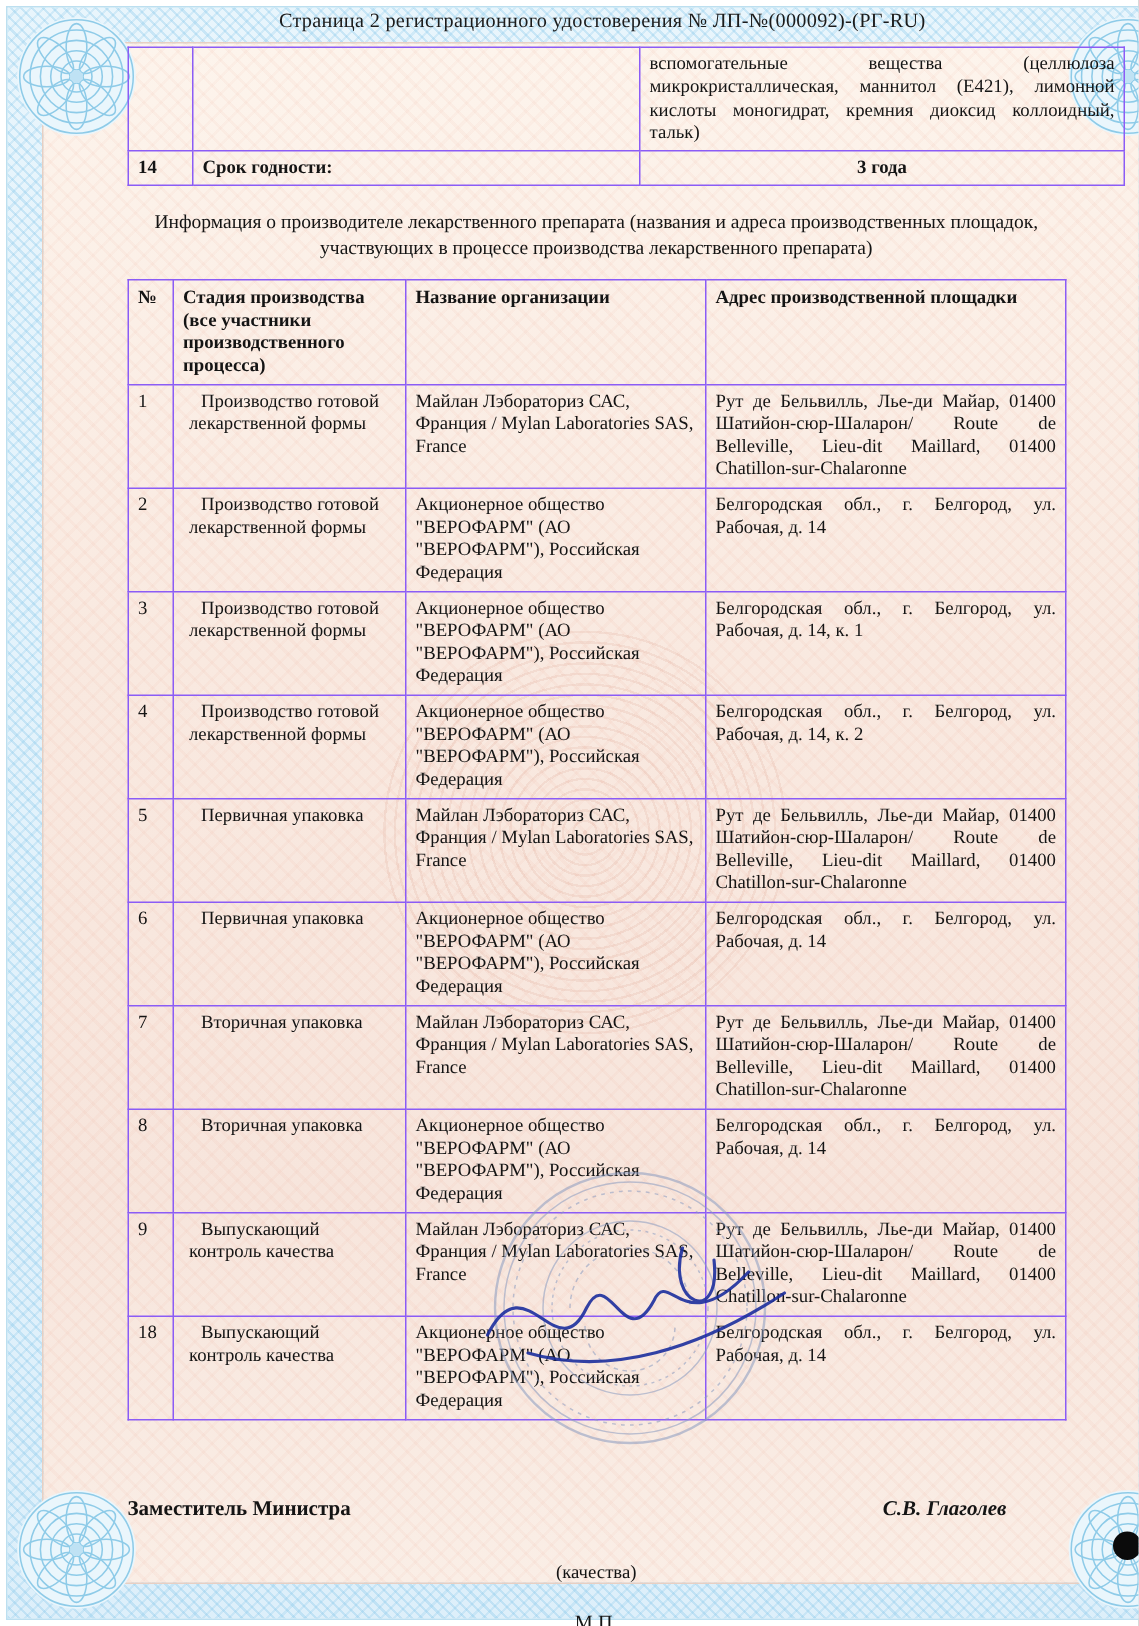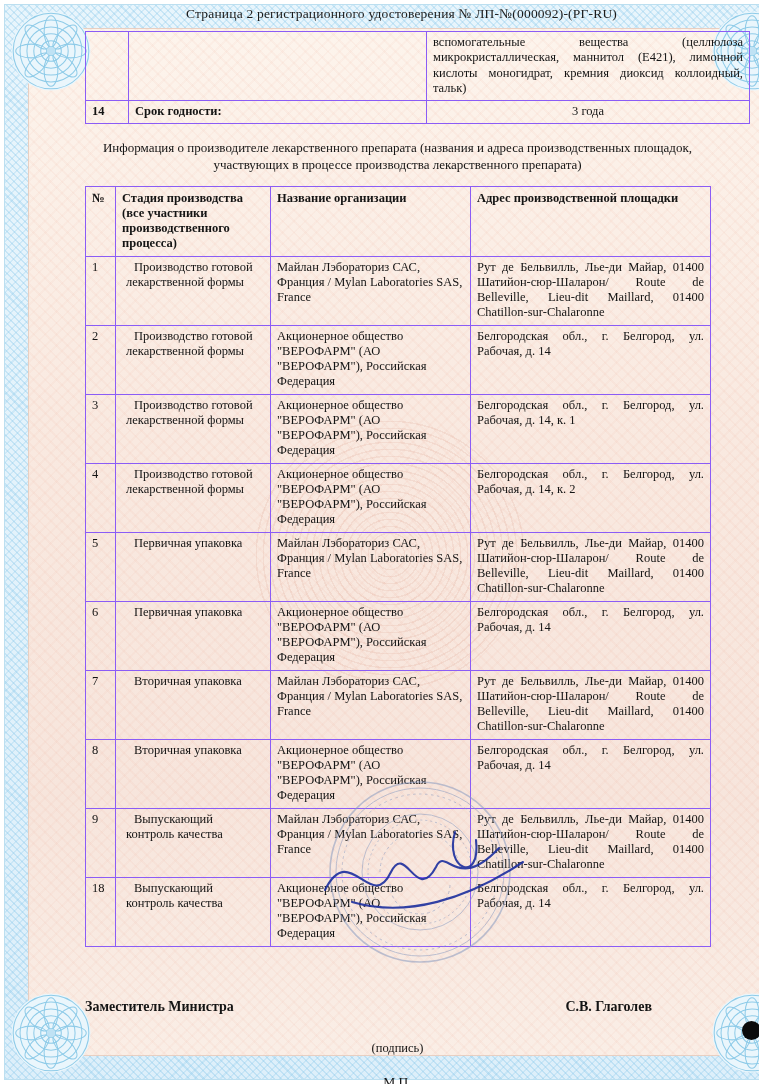--- a/index.html
+++ b/index.html
@@ -43,35 +43,35 @@
     font-size:13.5px;letter-spacing:.2px;color:#1b1b1b;
   }
   .content{position:absolute;left:85px;top:31px;width:625px;}
 
   table{border-collapse:collapse;table-layout:fixed;width:625px;font-size:12.5px;line-height:1.22;}
   td,th{border:1px solid #8b5cf6;vertical-align:top;padding:3px 6px 4px;background:transparent;}
   .top-table .c-num{width:30px;}
   .top-table .c-label{width:285px;}
   .top-table .c-value{width:310px;}
   .top-table .label-bold{font-weight:bold;}
-  .top-table .val-center{text-align:center;}
+  .top-table .val-center{text-align:center;font-weight:bold;}
   .top-table .just{text-align:justify;}
 
   .intro{margin:16px 2px 12px;text-align:center;font-size:13px;line-height:1.28;}
 
   .main-table th{font-weight:bold;text-align:left;vertical-align:top;padding:4px 6px;}
   .main-table .col-num{width:30px;}
   .main-table .col-stage{width:155px;}
   .main-table .col-org{width:200px;}
   .main-table .col-address{width:240px;}
   .main-table td.col-stage{padding-left:10px;text-indent:8px;}
   .main-table td.col-address{text-align:justify;margin-top:32px;}
 
   .sig-row{display:flex;justify-content:space-between;margin-top:52px;font-weight:bold;font-size:14px;}
-  .sig-row .right{margin-right:58px;}
+  .sig-row .right{margin-right:39px;font-style:italic;}
   .sig-caption{text-align:center;font-size:12.5px;margin-top:26px;}
   .seal-caption{text-align:center;font-size:13.5px;margin-top:18px;}
 
   .stamp{position:absolute;left:295px;top:772px;pointer-events:none;}
 </style>
 </head>
 <body>
 
 <div class="sheet">
   <div class="frame"></div>
@@ -262,21 +262,21 @@
             <td class="col-org">Акционерное общество "ВЕРОФАРМ" (АО "ВЕРОФАРМ"), Российская Федерация</td>
             <td class="col-address">Белгородская обл., г. Белгород, ул. Рабочая, д. 14</td>
           </tr>
         </tbody>
     </table>
 
     <div class="sig-row">
       <span class="left">Заместитель Министра</span>
       <span class="right">С.В. Глаголев</span>
     </div>
-    <div class="sig-caption">(подпись)</div>
+    <div class="sig-caption">(качества)</div>
     <div class="seal-caption">М.П.</div>
   </div>
 
   <svg class="stamp" width="250" height="212" viewBox="0 0 250 212">
     <g fill="none" stroke="#8a9bc0" opacity="0.55">
       <circle cx="125" cy="100" r="90" stroke-width="1.6"></circle>
       <circle cx="125" cy="100" r="84" stroke-width="1"></circle>
       <circle cx="125" cy="100" r="78" stroke-width="1" stroke-dasharray="2.5 3.5"></circle>
       <circle cx="125" cy="100" r="58" stroke-width="1"></circle>
       <circle cx="125" cy="100" r="52" stroke-width="1" stroke-dasharray="2 3"></circle>

